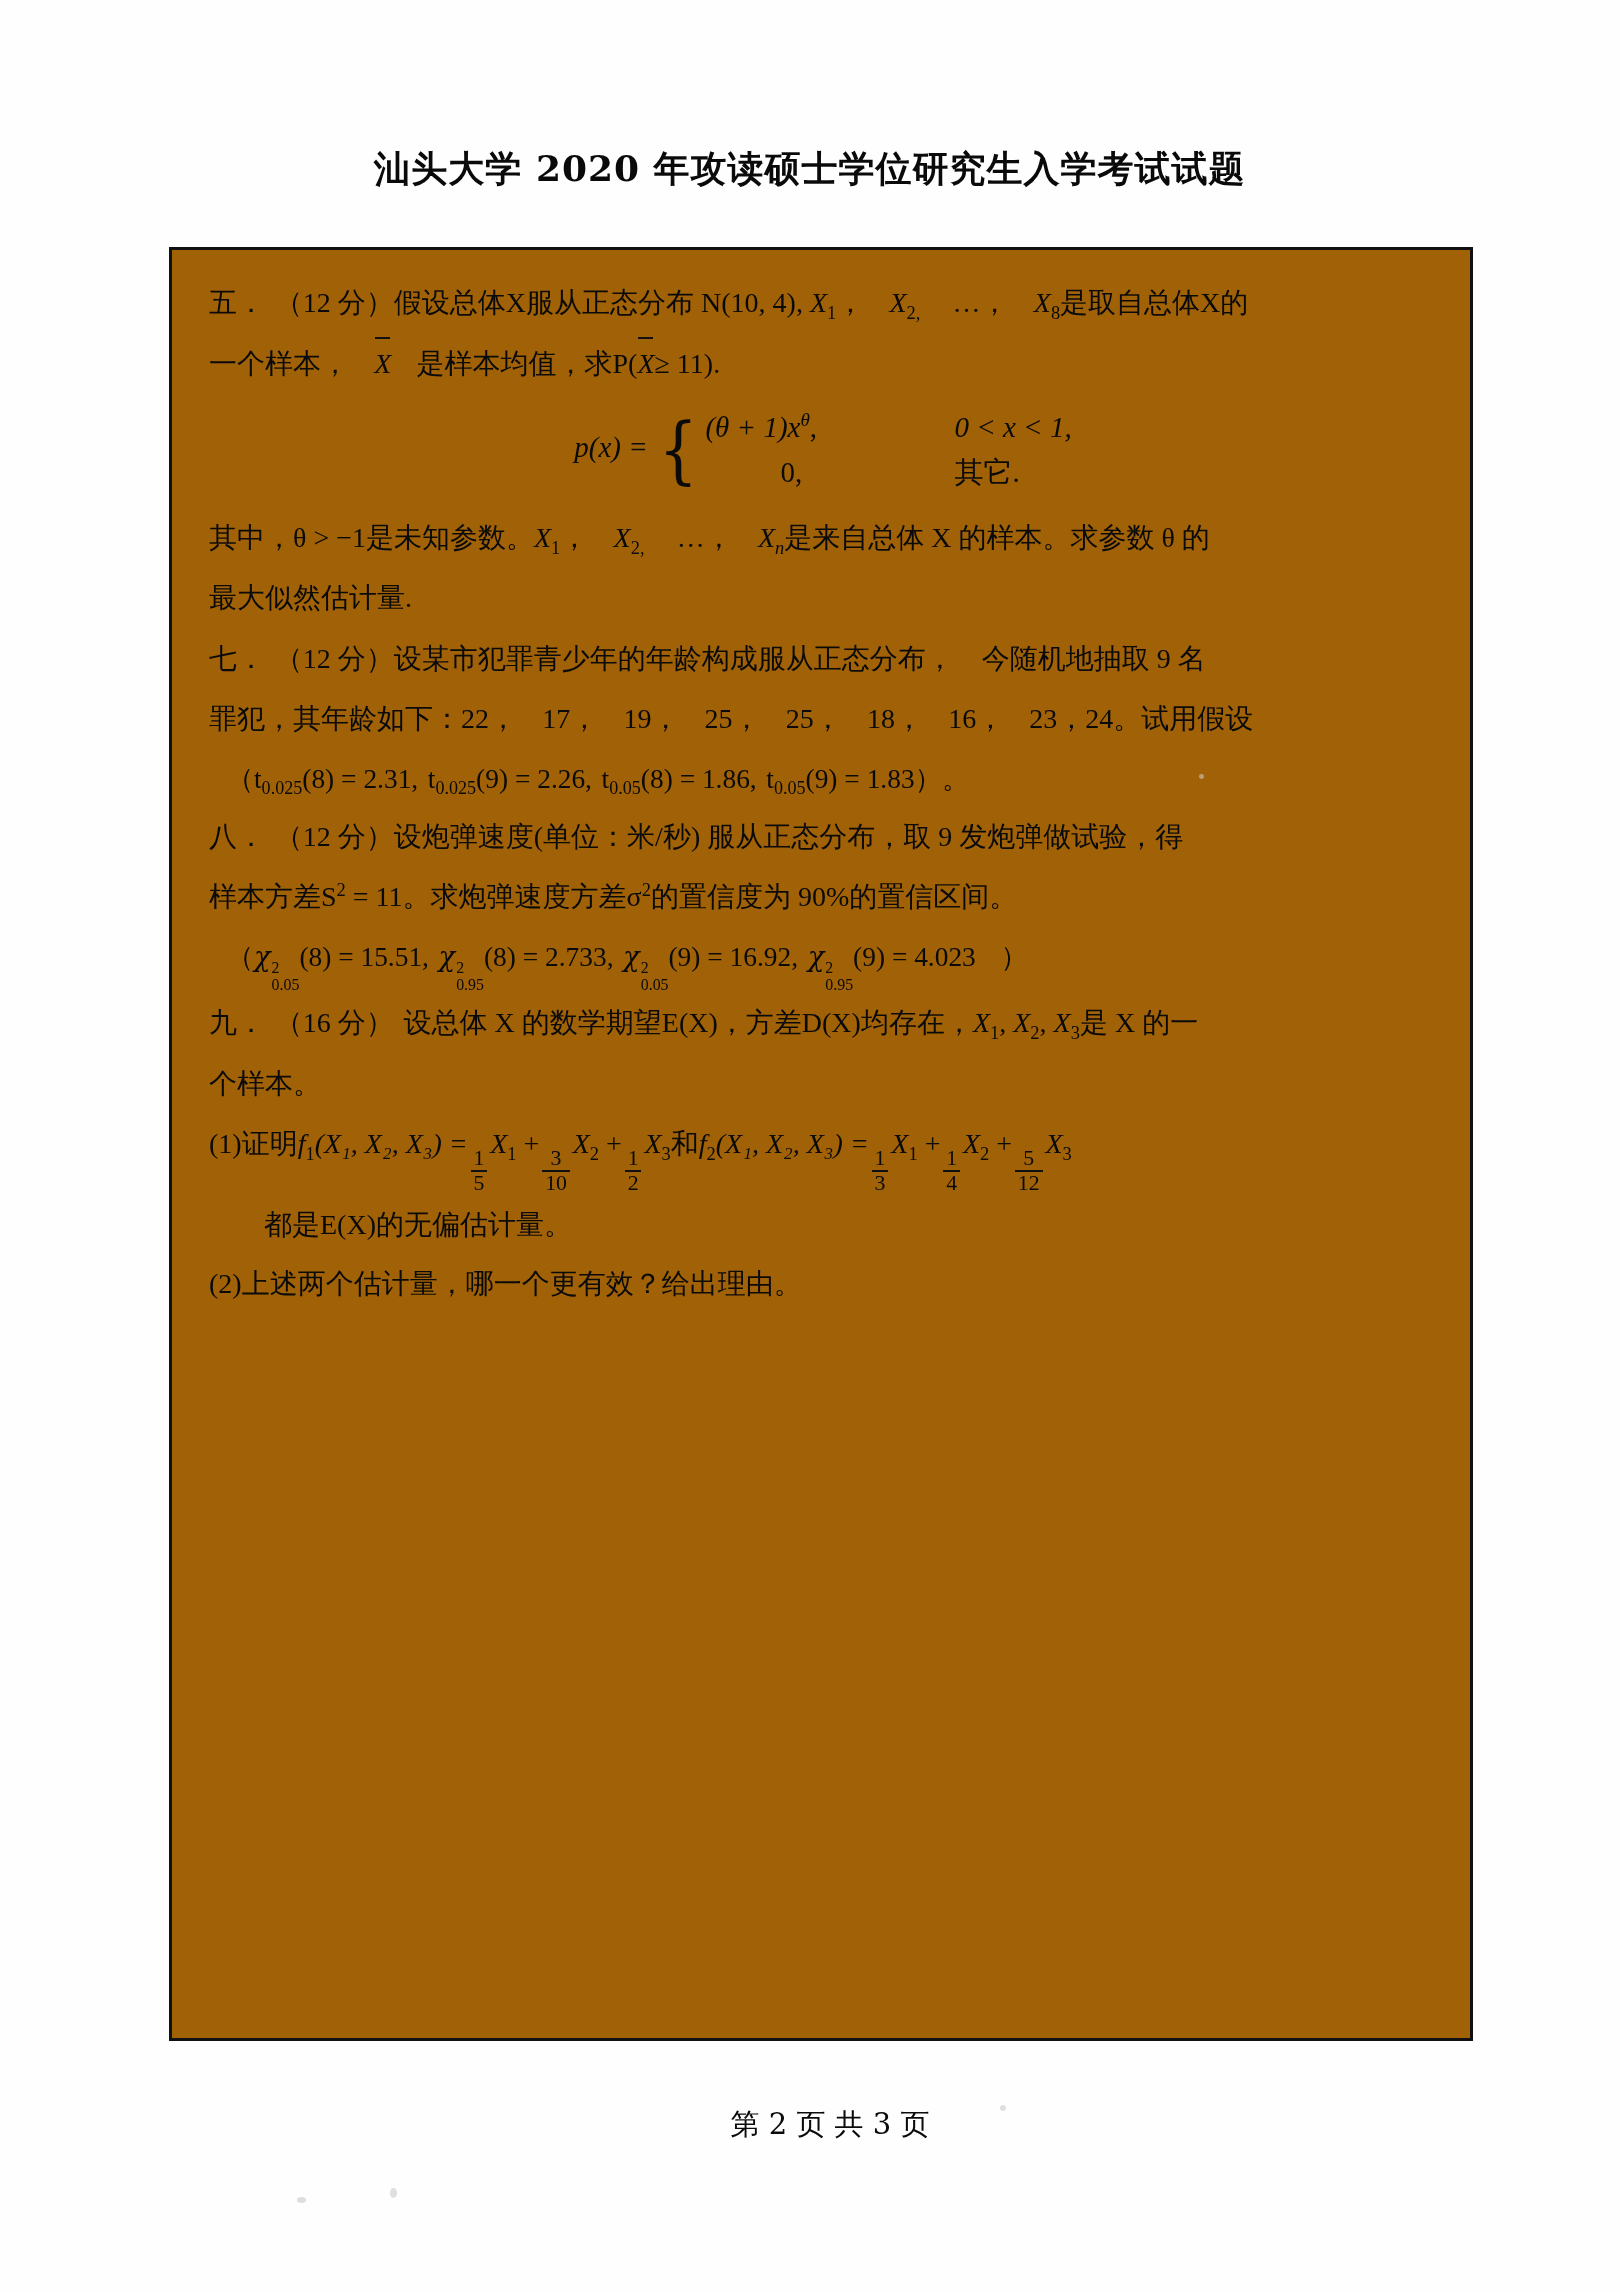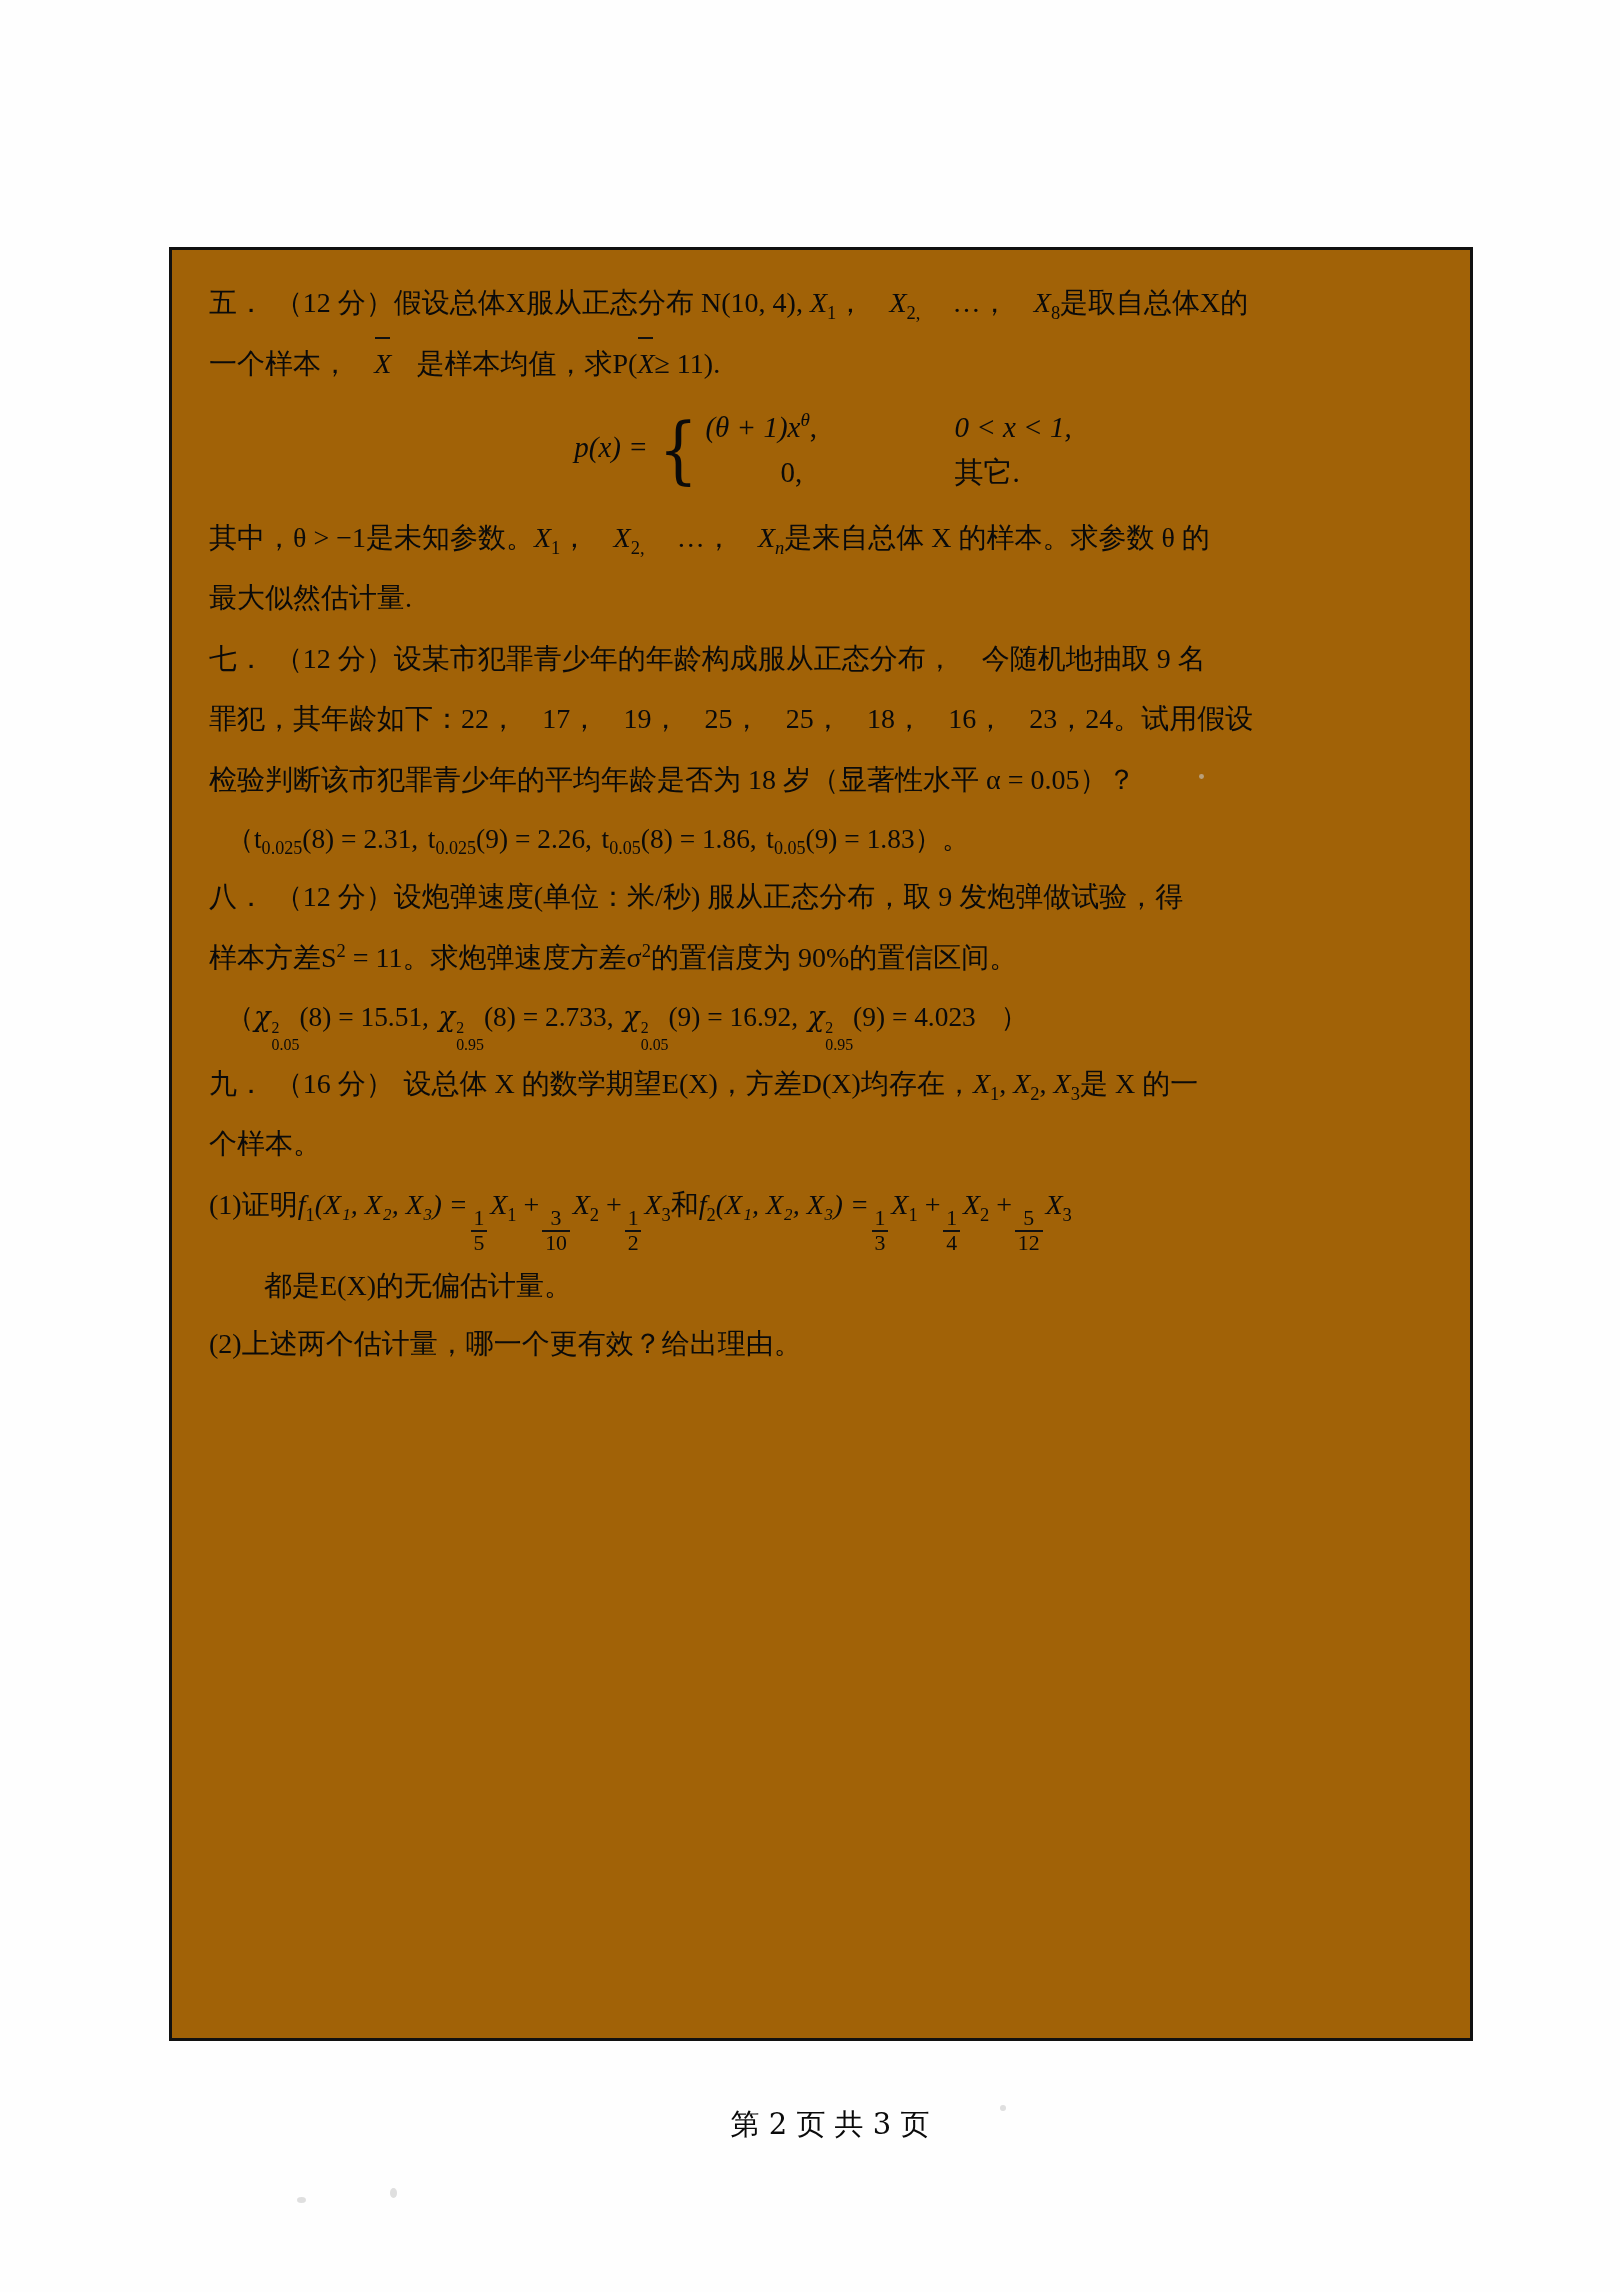--- a/index.html
+++ b/index.html
@@ -178,20 +178,21 @@
     background: #c9c9c9;
     border-radius: 50%;
     opacity: .6;
   }
 </style>
 </head>
 <body>
 
 <div class="page">
 
+  <div class="doc-title">汕头大学 2020 年攻读硕士学位研究生入学考试试题</div>
 
   <div class="exam-frame">
     <div class="frame-inner">
 
       <div class="q">
         <span>五．</span><span class="sp"></span><span>（12 分）</span><span>假设总体X服从正态分布 N(10, 4), </span><span class="mi">X</span><sub>1</sub>，<span class="spw"></span><span class="mi">X</span><sub>2,</sub> <span class="spw"></span>…，<span class="spw"></span><span class="mi">X</span><sub>8</sub><span>是取自总体X的</span>
       </div>
       <div class="q">
         <span>一个样本，</span><span class="spw"></span><span class="ovl">X</span><span class="spw"></span><span>是样本均值，求P(</span><span class="ovl">X</span><span>≥ 11).</span>
       </div>
@@ -219,23 +220,20 @@
       </div>
       <div class="q">
         <span>最大似然估计量.</span>
       </div>
 
       <div class="q">
         <span>七．</span><span class="sp"></span><span>（12 分）</span><span>设某市犯罪青少年的年龄构成服从正态分布，　今随机地抽取 9 名</span>
       </div>
       <div class="q">
         <span>罪犯，其年龄如下：</span><span>22</span>，<span class="spw"></span><span>17</span>，<span class="spw"></span><span>19</span>，<span class="spw"></span><span>25</span>，<span class="spw"></span><span>25</span>，<span class="spw"></span><span>18</span>，<span class="spw"></span><span>16</span>，<span class="spw"></span><span>23</span>，<span>24</span><span>。试用假设</span>
-      </div>
-      <div class="q">
-        <span>检验判断该市犯罪青少年的平均年龄是否为 18 岁（显著性水平 α = 0.05）？</span>
       </div>
       <div class="paren-line">
         <span>（</span><span class="mu">t</span><sub>0.025</sub><span>(8)</span> <span>= 2.31,</span><span class="sp"></span><span class="mu">t</span><sub>0.025</sub><span>(9)</span> <span>= 2.26,</span><span class="sp"></span><span class="mu">t</span><sub>0.05</sub><span>(8)</span> <span>= 1.86,</span><span class="sp"></span><span class="mu">t</span><sub>0.05</sub><span>(9)</span> <span>= 1.83</span><span>）。</span>
       </div>
 
       <div class="q">
         <span>八．</span><span class="sp"></span><span>（12 分）</span><span>设炮弹速度(单位：米/秒) 服从正态分布，取 9 发炮弹做试验，得</span>
       </div>
       <div class="q">
         <span>样本方差S</span><sup>2</sup><span> = 11。求炮弹速度方差σ</span><sup>2</sup><span>的置信度为 90%的置信区间。</span>

